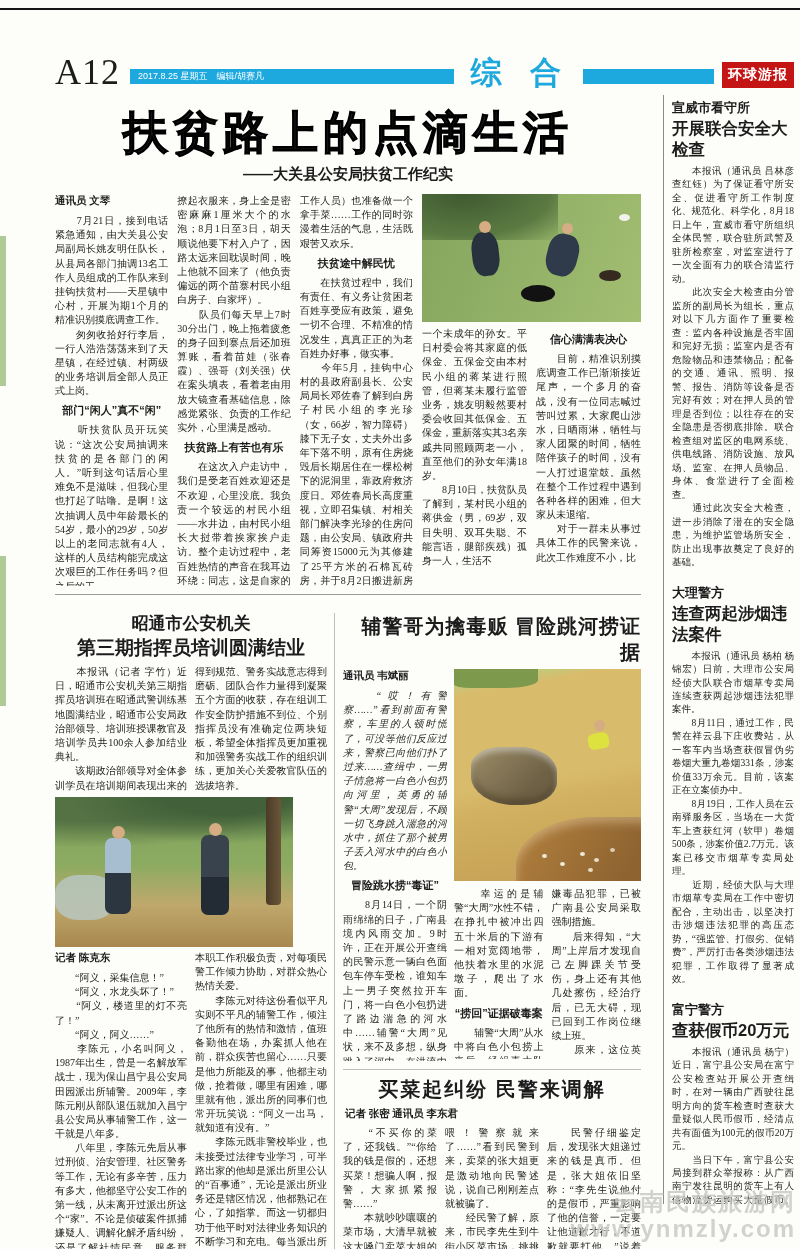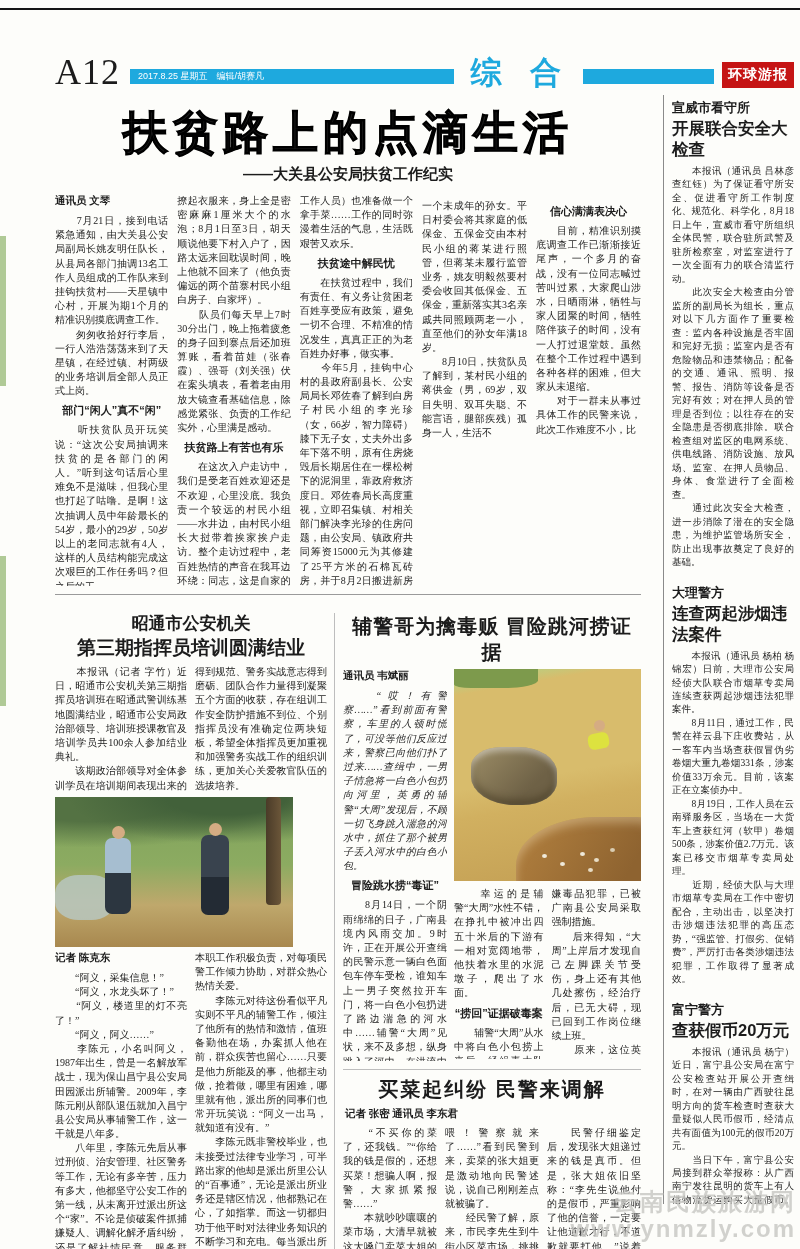--- a/index.html
+++ b/index.html
@@ -25,21 +25,21 @@
   .content{position:absolute;top:95px;left:55px;right:4px;bottom:0;display:flex;}
   .main{width:586px;}
   .sidebar{flex:1;border-left:1px solid #8a8a8a;margin-left:22px;padding:4px 2px 0 8px;overflow:hidden;height:1105px;}
 
   
   .lead-title{font-family:"Liberation Sans",sans-serif;font-weight:900;font-size:45px;
               letter-spacing:5px;text-align:center;margin:8px 0 2px 0;-webkit-text-stroke:1px #000;}
   .lead-sub{font-family:"Liberation Sans",sans-serif;font-weight:700;font-size:15px;text-align:center;margin-bottom:10px;}
   .lead-body{display:flex;height:392px;overflow:hidden;}
   .lead-left{width:358px;display:flex;gap:9px;}
-  .lead-right{flex:1;margin-left:9px;display:flex;flex-direction:row;}
+  .lead-right{flex:1;margin-left:9px;display:flex;flex-direction:column;}
   .col{flex:1;overflow:hidden;}
   .txt{font-size:10px;line-height:1.42;text-align:justify;white-space:pre-line;}
   .subhd{font-family:"Liberation Sans",sans-serif;font-weight:700;font-size:11px;text-align:center;margin:5px 0;}
   .byline{font-weight:700;font-size:10.5px;margin:0 0 6px 0;}
   .lead-cols2{display:flex;gap:9px;flex:1;overflow:hidden;margin-top:5px;}
 
   
   .photo{position:relative;overflow:hidden;}
   .photo1{height:128px;background:linear-gradient(110deg,#84a35c,#92b167 45%,#a2be71);}
   .p1-bush{position:absolute;left:0;top:0;width:62%;height:36%;
@@ -87,21 +87,21 @@
 
   
   .bottom{display:flex;border-top:1px solid #9a9a9a;margin-top:8px;padding-top:18px;height:648px;overflow:hidden;}
   .left-strip{width:272px;}
   .right-strip{flex:1;border-left:1px solid #bdbdbd;margin-left:7px;padding-left:8px;display:flex;flex-direction:column;}
   .zh-kicker{font-family:"Liberation Sans",sans-serif;font-weight:700;font-size:17px;text-align:center;line-height:22px;}
   .zh-title{font-family:"Liberation Sans",sans-serif;font-weight:900;font-size:19px;text-align:center;line-height:25px;margin-bottom:5px;}
   .zh-cols{display:flex;gap:8px;height:126px;overflow:hidden;}
   .lc-cols{display:flex;gap:8px;height:306px;overflow:hidden;margin-top:4px;}
 
-  .fj-title{font-family:"Liberation Sans",sans-serif;font-weight:900;font-size:20px;text-align:center;letter-spacing:1px;line-height:26px;}
+  .fj-title{font-family:"Liberation Sans",sans-serif;font-weight:900;font-size:20px;text-align:right;letter-spacing:1px;line-height:26px;}
   .fj-row{display:flex;gap:7px;height:392px;overflow:hidden;margin-top:4px;}
   .fj-left{width:104px;overflow:hidden;}
   .fj-right{flex:1;display:flex;flex-direction:column;}
   .lede{font-style:italic;color:#262626;}
   .fj-cols{display:flex;gap:8px;height:172px;overflow:hidden;margin-top:6px;}
 
   .mc{border-top:1px solid #bdbdbd;margin-top:8px;padding-top:6px;}
   .mc-title{font-family:"Liberation Sans",sans-serif;font-weight:900;font-size:20px;text-align:center;letter-spacing:2px;}
   .mc-byline{font-weight:700;font-size:10.5px;margin:4px 0 5px 2px;}
   .mc-cols{display:flex;gap:8px;height:148px;overflow:hidden;}

